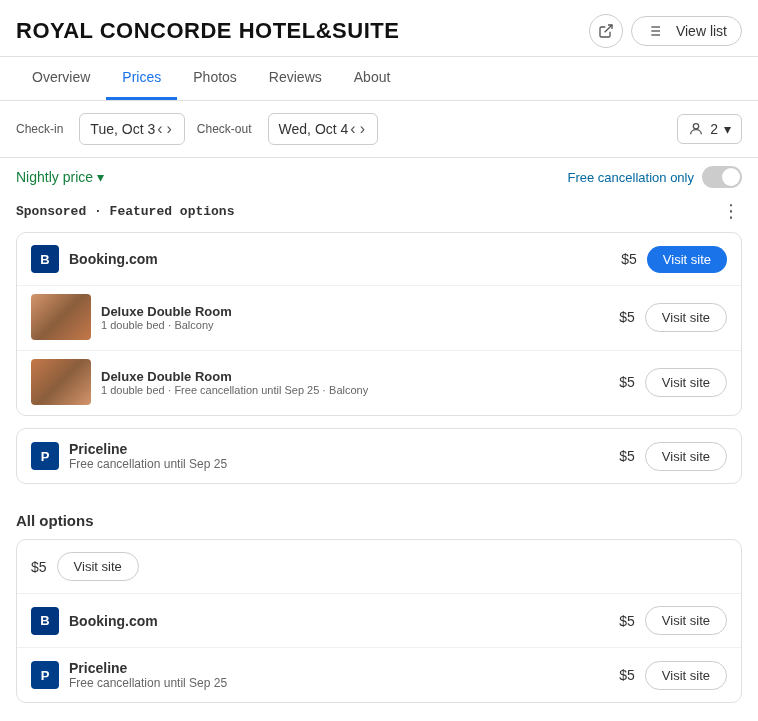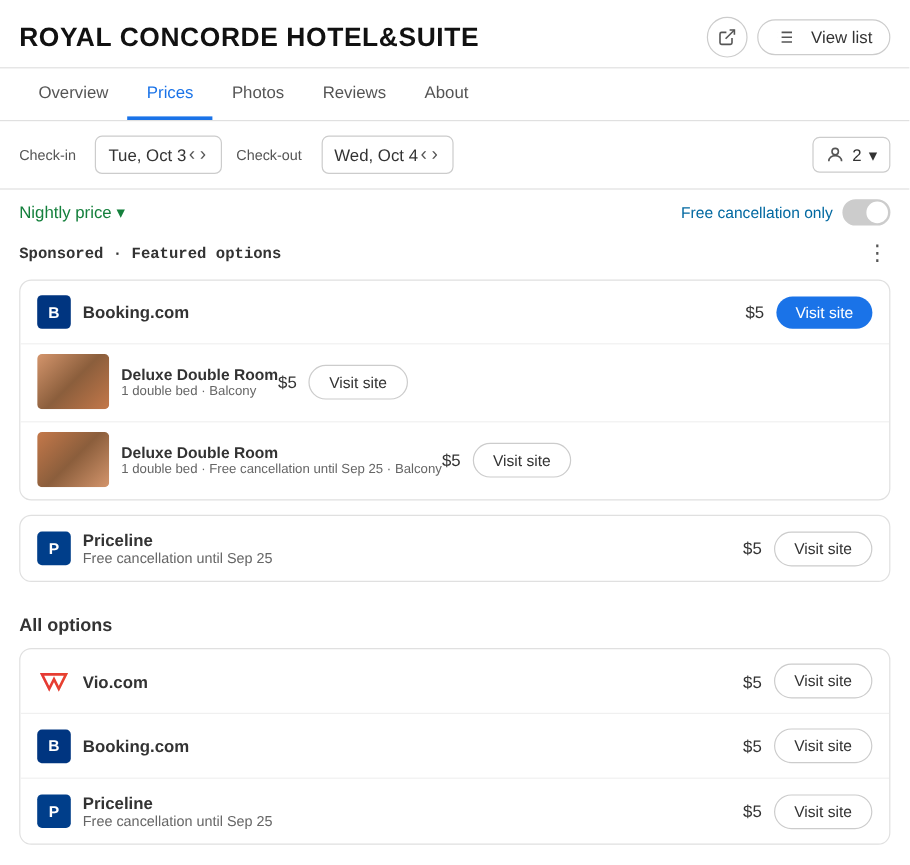--- a/index.html
+++ b/index.html
@@ -248,20 +248,21 @@
     .visit-btn.primary {
       background: #1a73e8;
       color: #fff;
       border: none;
     }
 
     
     .room-row {
       display: flex;
       align-items: center;
+      justify-content: space-between;
       padding: 8px 14px 10px 14px;
       border-top: 1px solid #f0f0f0;
     }
     .room-info {
       display: flex;
       align-items: center;
       gap: 10px;
     }
     .room-img {
       width: 60px;
@@ -473,39 +474,20 @@
       </div>
     </div>
   </div>
 </div>
 
 <div class="all-options-section">
   <div class="all-options-title">All options</div>
   <div class="options-card">
 
     <div class="option-row">
-      <div class="option-info">
-        <div class="vio-icon">
-          <svg width="28" height="28" viewBox="0 0 28 28">
-            <rect width="28" height="28" rx="4" fill="#fff"></rect>
-            <polygon points="4,8 10,20 14,12 18,20 24,8" fill="none" stroke-width="2.2" stroke="url(#vgrad)"></polygon>
-            <defs>
-              <linearGradient id="vgrad" x1="0" y1="0" x2="28" y2="0">
-                <stop offset="0%" stop-color="#e53935"></stop>
-                <stop offset="33%" stop-color="#fb8c00"></stop>
-                <stop offset="66%" stop-color="#43a047"></stop>
-                <stop offset="100%" stop-color="#1e88e5"></stop>
-              </linearGradient>
-            </defs>
-          </svg>
-        </div>
-        <div class="option-details">
-          <div class="option-name">Vio.com</div>
-        </div>
-      </div>
       <div class="price-visit">
         <span class="price">$5</span>
         <button class="visit-btn">Visit site</button>
       </div>
     </div>
 
     <div class="option-row">
       <div class="option-info">
         <div class="provider-logo booking-logo">B</div>
         <div class="option-details">

